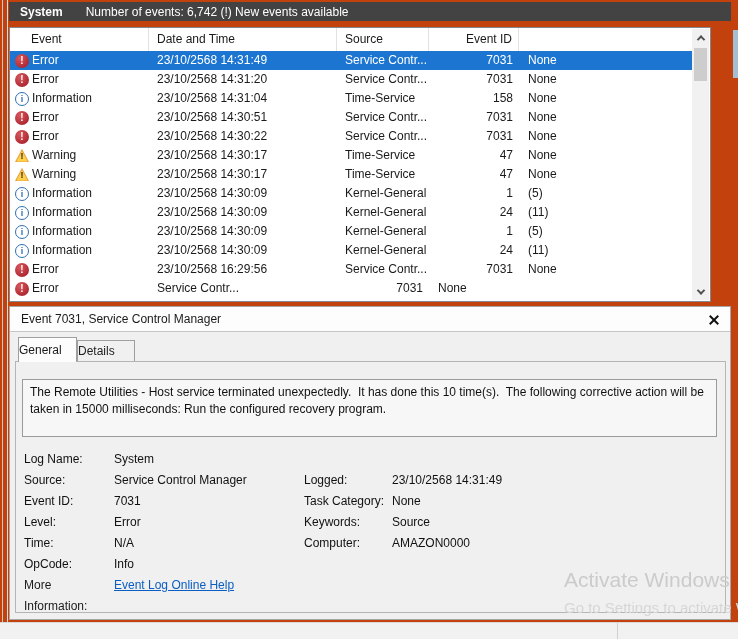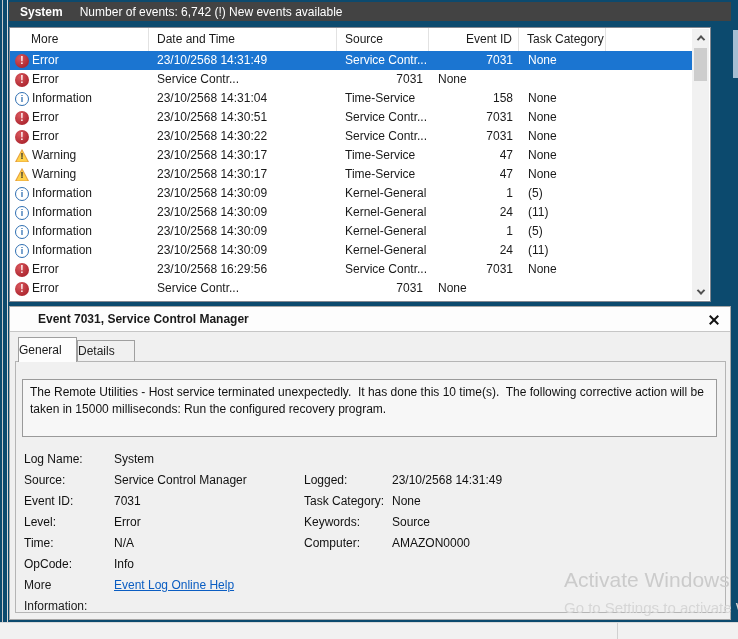--- a/index.html
+++ b/index.html
@@ -1,27 +1,27 @@
 <!DOCTYPE html>
 <html style="--sel: #1b75d1; --topbar: #434343; --link: #0a5dc2;"><head>
 <meta charset="utf-8">
 <style>
   * { margin:0; padding:0; box-sizing:border-box; }
   html,body { background:#ffffff; }
   body { font-family:"Liberation Sans","DejaVu Sans",sans-serif; font-size:12px; color:#1a1a1a; }
-  .screen { position:relative; width:738px; height:639px; background:#0c4a6e; overflow:hidden; }
+  .screen { position:relative; width:738px; height:639px; background:#c2410c; overflow:hidden; }
 
   
   .edge-line { position:absolute; top:0; bottom:0; width:1px; background:#c9c9c9; }
 
   
   .titlebar { position:absolute; left:9px; top:2px; width:722px; height:19px;
     background:var(--topbar,#434343); color:#fff; display:flex; align-items:center; }
   .titlebar .logname { font-weight:bold; margin-left:11px; }
-  .titlebar .status { margin-left:17px; }
+  .titlebar .status { margin-left:23px; }
 
   
   .etable { position:absolute; left:9px; top:27px; width:702px; height:275px;
     border:1px solid #828790; background:#fff; }
   .thead { display:grid; grid-template-columns:139px 188px 92px 90px 87px 1fr;
     height:23px; line-height:22px; margin-right:17px; color:#1a1a1a; }
   .thead .hcell { border-right:1px solid #e2e2e2; padding-left:8px; white-space:nowrap; overflow:hidden; background:#fff; cursor:default; }
   .thead .hcell.c0 { padding-left:21px; }
   .thead .hcell.c3 { text-align:right; padding-right:6px; }
   .thead .hcell.c5 { border-right:none; }
@@ -60,21 +60,21 @@
   .sthumb { position:absolute; left:2px; top:19px; width:13px; height:33px; background:#cdcdcd; }
 
   
   .accent { position:absolute; left:733px; top:30px; width:5px; height:48px; background:#a6bed2; }
 
   
   .panel { position:absolute; left:9px; top:306px; width:722px; height:314px;
     background:#f0f0f0; border:1px solid #a6a6a6; }
   .phead { position:absolute; left:0; right:0; top:0; height:25px; background:#fdfdfd;
     border-bottom:1px solid #c6c6c6; display:flex; align-items:center; }
-  .phead .ptitle { margin-left:28px;font-weight:bold; }
+  .phead .ptitle { margin-left:11px; }
   .closebtn { position:absolute; right:8px; top:5px; width:16px; height:16px; cursor:pointer; }
   .closebtn i { position:absolute; left:2px; top:7px; width:12px; height:2px; background:#111; }
   .closebtn i.a { transform:rotate(45deg); } .closebtn i.b { transform:rotate(-45deg); }
 
   .tab { position:absolute; cursor:pointer; z-index:2; }
   .tab.active { left:8px; top:30px; width:59px; height:25px; line-height:24px;
     background:#fdfdfd; border:1px solid #9f9f9f; border-bottom:none; }
   .tab.inactive { left:67px; top:33px; width:58px; height:21px; line-height:20px;
     background:#f0f0f0; border:1px solid #9f9f9f; border-bottom:none; color:#222; }
 
@@ -111,44 +111,44 @@
   <div class="edge-line" style="left:2px"></div>
   <div class="edge-line" style="left:7px; background:#dcdcdc"></div>
 
   <div class="titlebar">
     <span class="logname">System</span>
     <span class="status">Number of events: 6,742 (!) New events available</span>
   </div>
 
   <div class="etable">
     <div class="thead">
-        <div class="hcell c0">More</div>
+        <div class="hcell c0">Event</div>
         <div class="hcell c1">Date and Time</div>
         <div class="hcell c2">Source</div>
         <div class="hcell c3">Event ID</div>
-        <div class="hcell c4">Task Category</div>
         <div class="hcell c5"></div>
       </div>
     <div class="rows">
         <div class="erow selected">
           <div class="cell lvl">
             <span class="licon icon-error">!</span>
             <span>Error</span>
           </div>
           <div class="cell date">23/10/2568 14:31:49</div>
           <div class="cell src">Service Contr...</div>
           <div class="cell eid">7031</div>
           <div class="cell task">None</div>
           <div class="cell fill"></div>
         </div>
         <div class="erow">
           <div class="cell lvl">
             <span class="licon icon-error">!</span>
             <span>Error</span>
           </div>
+          <div class="cell date">23/10/2568 14:31:20</div>
           <div class="cell src">Service Contr...</div>
           <div class="cell eid">7031</div>
           <div class="cell task">None</div>
           <div class="cell fill"></div>
         </div>
         <div class="erow">
           <div class="cell lvl">
             <span class="licon icon-information">i</span>
             <span>Information</span>
           </div>

